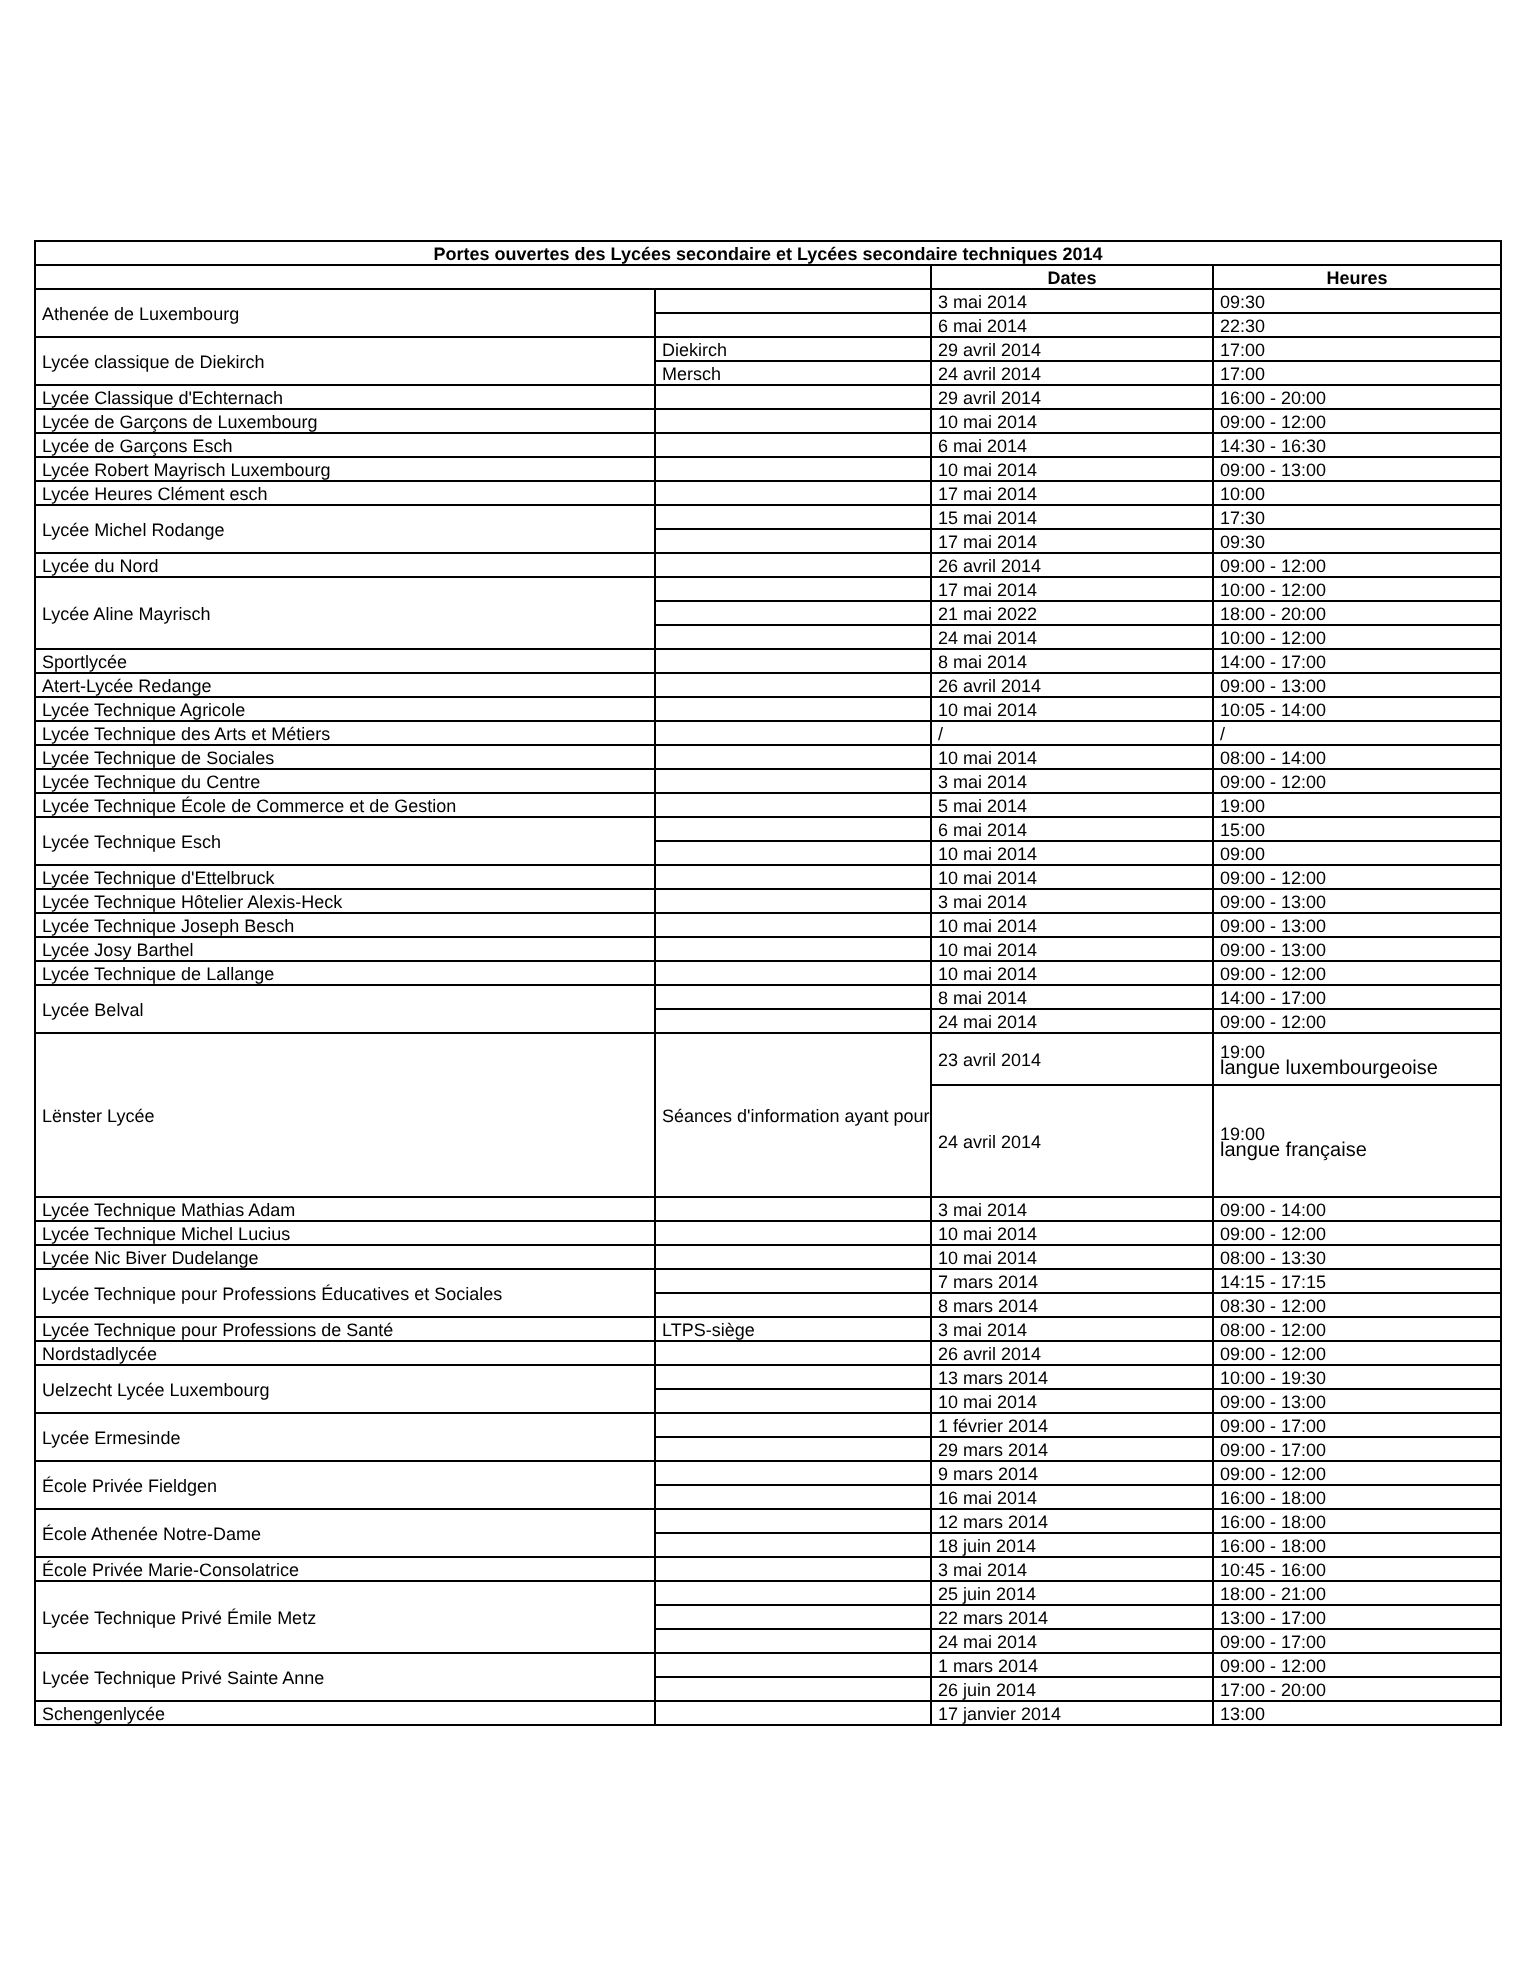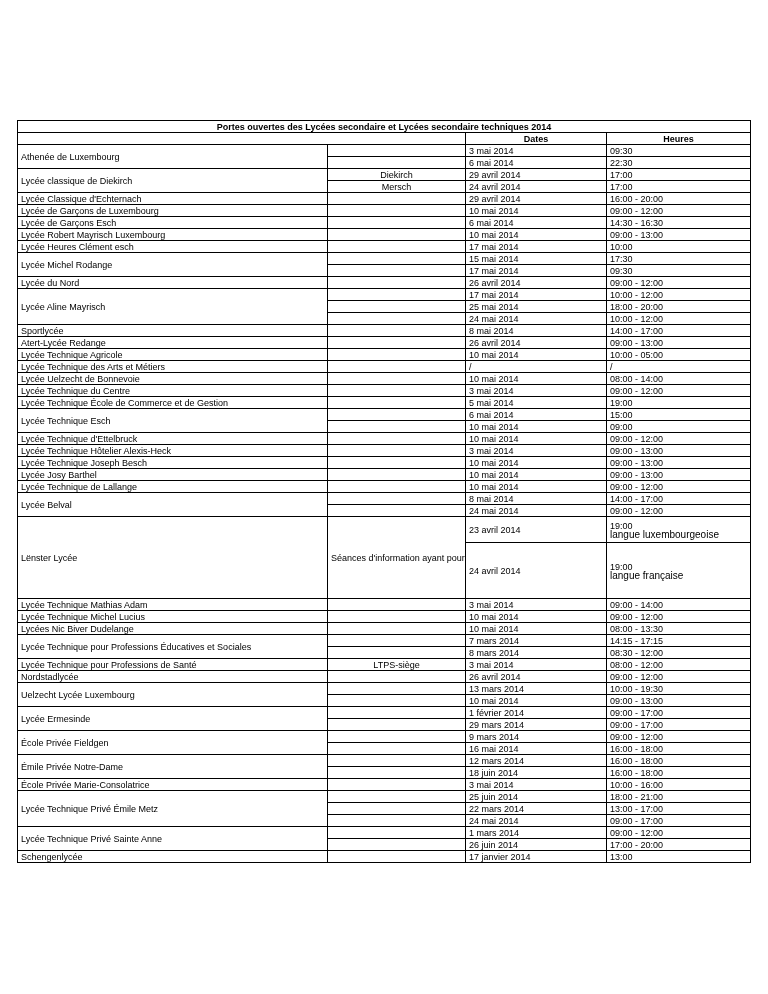--- a/index.html
+++ b/index.html
@@ -39,21 +39,21 @@
     line-height: 26px;
   }
   td.hdr {
     font-weight: bold;
     font-size: 9.5px;
     text-align: center;
     height: 11px;
     margin-top: 10px;
   }
   td.name { font-weight: normal; }
-  td.site { text-align: center; }
+  td.site { text-align: left; }
   td.info {
     white-space: normal;
     line-height: 10.5px;
     padding: 2px 4px;
     vertical-align: middle;
   }
   .sub {
     font-size: 10px;
     line-height: 8px;
     white-space: nowrap;
@@ -151,21 +151,21 @@
           <td class="heure">09:00 - 12:00</td>
         </tr>
         <tr>
           <td class="name" rowspan="3">Lycée Aline Mayrisch</td>
           <td class="site"></td>
           <td class="date">17 mai 2014</td>
           <td class="heure">10:00 - 12:00</td>
         </tr>
         <tr>
           <td class="site"></td>
-          <td class="date">25 mai 2014</td>
+          <td class="date">21 mai 2022</td>
           <td class="heure">18:00 - 20:00</td>
         </tr>
         <tr>
           <td class="site"></td>
           <td class="date">24 mai 2014</td>
           <td class="heure">10:00 - 12:00</td>
         </tr>
         <tr>
           <td class="name" rowspan="1">Sportlycée</td>
           <td class="site"></td>
@@ -175,30 +175,30 @@
         <tr>
           <td class="name" rowspan="1">Atert-Lycée Redange</td>
           <td class="site"></td>
           <td class="date">26 avril 2014</td>
           <td class="heure">09:00 - 13:00</td>
         </tr>
         <tr>
           <td class="name" rowspan="1">Lycée Technique Agricole</td>
           <td class="site"></td>
           <td class="date">10 mai 2014</td>
-          <td class="heure">10:00 - 05:00</td>
+          <td class="heure">10:05 - 14:00</td>
         </tr>
         <tr>
           <td class="name" rowspan="1">Lycée Technique des Arts et Métiers</td>
           <td class="site"></td>
           <td class="date">/</td>
           <td class="heure">/</td>
         </tr>
         <tr>
-          <td class="name" rowspan="1">Lycée Uelzecht de Bonnevoie</td>
+          <td class="name" rowspan="1">Lycée Technique de Sociales</td>
           <td class="site"></td>
           <td class="date">10 mai 2014</td>
           <td class="heure">08:00 - 14:00</td>
         </tr>
         <tr>
           <td class="name" rowspan="1">Lycée Technique du Centre</td>
           <td class="site"></td>
           <td class="date">3 mai 2014</td>
           <td class="heure">09:00 - 12:00</td>
         </tr>
@@ -282,21 +282,21 @@
           <td class="date">3 mai 2014</td>
           <td class="heure">09:00 - 14:00</td>
         </tr>
         <tr>
           <td class="name" rowspan="1">Lycée Technique Michel Lucius</td>
           <td class="site"></td>
           <td class="date">10 mai 2014</td>
           <td class="heure">09:00 - 12:00</td>
         </tr>
         <tr>
-          <td class="name" rowspan="1">Lycées Nic Biver Dudelange</td>
+          <td class="name" rowspan="1">Lycée Nic Biver Dudelange</td>
           <td class="site"></td>
           <td class="date">10 mai 2014</td>
           <td class="heure">08:00 - 13:30</td>
         </tr>
         <tr>
           <td class="name" rowspan="2">Lycée Technique pour Professions Éducatives et Sociales</td>
           <td class="site"></td>
           <td class="date">7 mars 2014</td>
           <td class="heure">14:15 - 17:15</td>
         </tr>
@@ -344,35 +344,35 @@
           <td class="site"></td>
           <td class="date">9 mars 2014</td>
           <td class="heure">09:00 - 12:00</td>
         </tr>
         <tr>
           <td class="site"></td>
           <td class="date">16 mai 2014</td>
           <td class="heure">16:00 - 18:00</td>
         </tr>
         <tr>
-          <td class="name" rowspan="2">Émile Privée Notre-Dame</td>
+          <td class="name" rowspan="2">École Athenée Notre-Dame</td>
           <td class="site"></td>
           <td class="date">12 mars 2014</td>
           <td class="heure">16:00 - 18:00</td>
         </tr>
         <tr>
           <td class="site"></td>
           <td class="date">18 juin 2014</td>
           <td class="heure">16:00 - 18:00</td>
         </tr>
         <tr>
           <td class="name" rowspan="1">École Privée Marie-Consolatrice</td>
           <td class="site"></td>
           <td class="date">3 mai 2014</td>
-          <td class="heure">10:00 - 16:00</td>
+          <td class="heure">10:45 - 16:00</td>
         </tr>
         <tr>
           <td class="name" rowspan="3">Lycée Technique Privé Émile Metz</td>
           <td class="site"></td>
           <td class="date">25 juin 2014</td>
           <td class="heure">18:00 - 21:00</td>
         </tr>
         <tr>
           <td class="site"></td>
           <td class="date">22 mars 2014</td>

